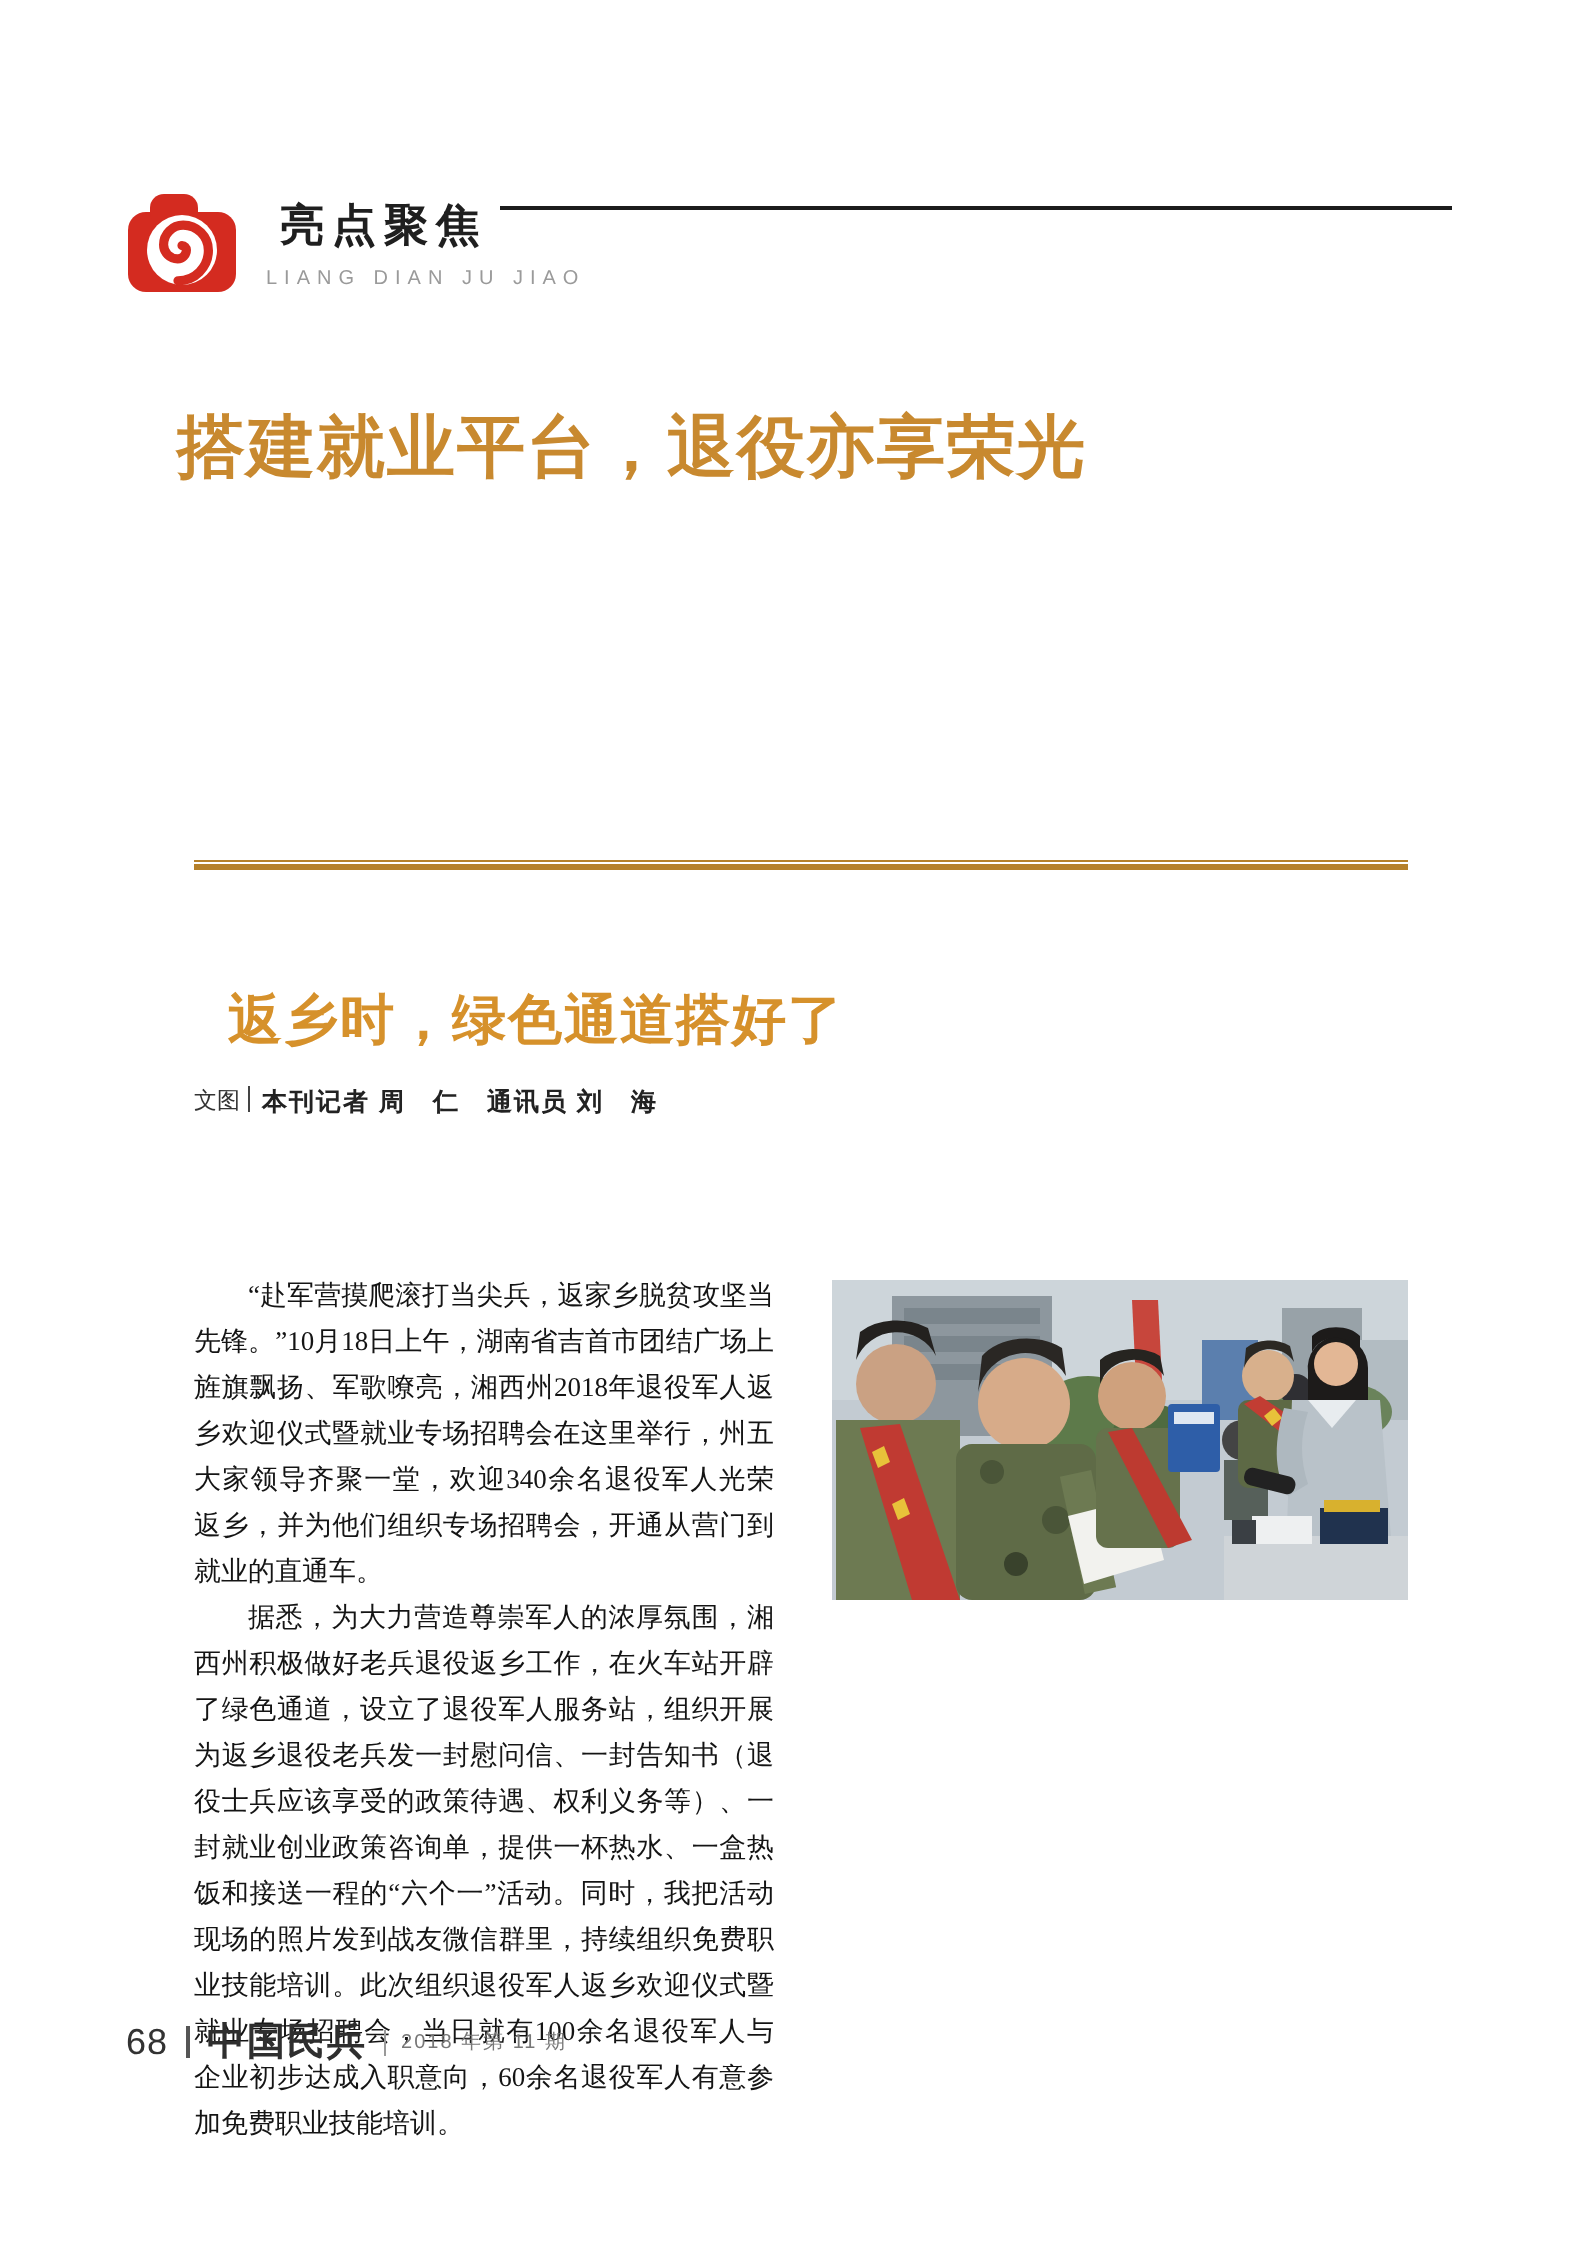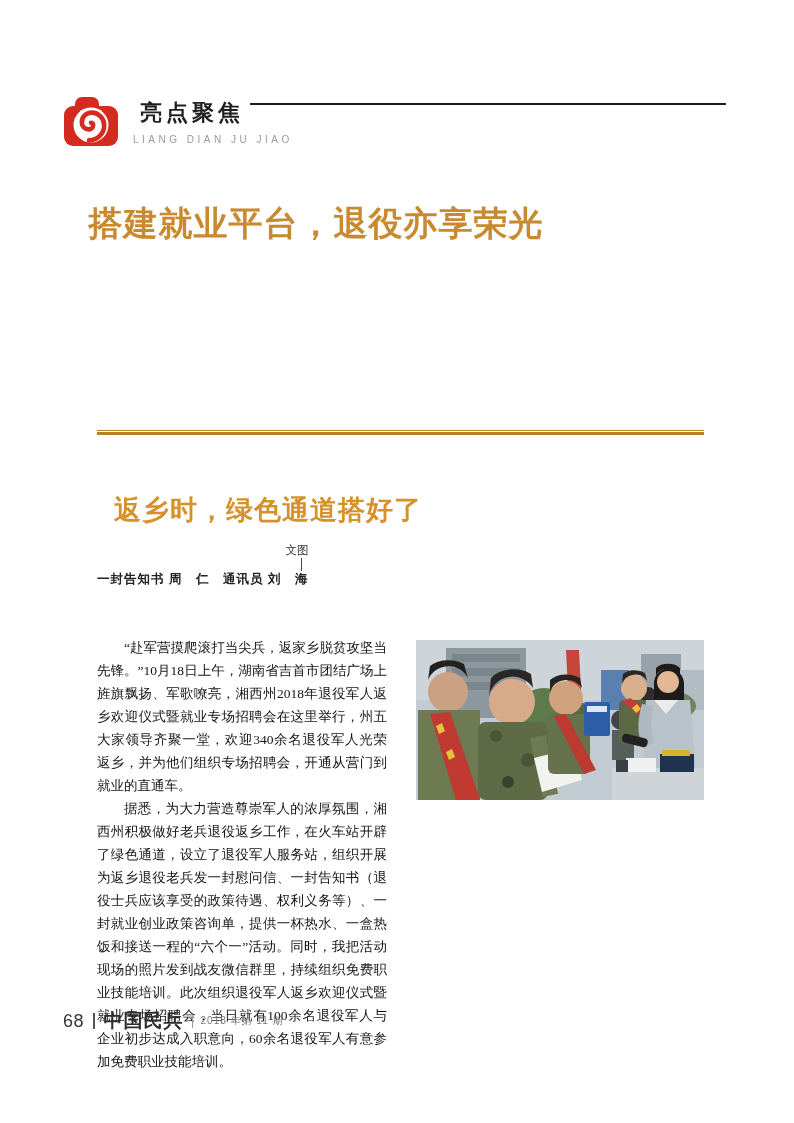--- a/index.html
+++ b/index.html
@@ -48,21 +48,21 @@
     background:linear-gradient(#b5802a 0,#b5802a 1.2px,#ffffff 1.2px,#ffffff 2.2px,#b5802a 2.2px,#b5802a 5px);
   }
   
   .section-title{
     position:absolute;left:114px;top:492px;
     font-size:27px;font-weight:bold;letter-spacing:1px;
     color:#d6912b;
   }
   .byline{
     position:absolute;left:97px;top:543px;
-    font-size:12.5px;color:#222;display:flex;align-items:flex-end;flex-direction:column;
+    font-size:12.5px;color:#222;display:flex;align-items:flex-start;
   }
   .byline .prefix{font-size:11.5px;color:#333;}
   .byline .sep{display:inline-block;width:1px;height:13px;background:#444;margin:0 6px 0 4px;}
   .byline .names{font-weight:bold;letter-spacing:1px;}
   
   .columns{
     position:absolute;left:97px;top:636px;width:607px;
     display:flex;gap:29px;
     font-family:"Liberation Serif","DejaVu Serif",serif;
   }
@@ -112,21 +112,21 @@
   <div class="main-title">搭建就业平台，退役亦享荣光</div>
 
 
   <div class="gold-rule"></div>
 
   <div class="section-title">返乡时，绿色通道搭好了</div>
 
   <div class="byline">
     <span class="prefix">文图</span>
     <span class="sep"></span>
-    <span class="names">一封告知书 周　仁　通讯员 刘　海</span>
+    <span class="names">本刊记者 周　仁　通讯员 刘　海</span>
   </div>
 
   <div class="columns">
     <div class="col-left">
       <p class="body-par">“赴军营摸爬滚打当尖兵，返家乡脱贫攻坚当先锋。”10月18日上午，湖南省吉首市团结广场上旌旗飘扬、军歌嘹亮，湘西州2018年退役军人返乡欢迎仪式暨就业专场招聘会在这里举行，州五大家领导齐聚一堂，欢迎340余名退役军人光荣返乡，并为他们组织专场招聘会，开通从营门到就业的直通车。</p>
       <p class="body-par">据悉，为大力营造尊崇军人的浓厚氛围，湘西州积极做好老兵退役返乡工作，在火车站开辟了绿色通道，设立了退役军人服务站，组织开展为返乡退役老兵发一封慰问信、一封告知书（退役士兵应该享受的政策待遇、权利义务等）、一封就业创业政策咨询单，提供一杯热水、一盒热饭和接送一程的“六个一”活动。同时，我把活动现场的照片发到战友微信群里，持续组织免费职业技能培训。此次组织退役军人返乡欢迎仪式暨就业专场招聘会，当日就有100余名退役军人与企业初步达成入职意向，60余名退役军人有意参加免费职业技能培训。</p>
     </div>
     <div class="col-right">
       <div class="photo-wrap" role="img" aria-label="身着迷彩、披红色绶带的退役军人在招聘会现场与工作人员交流">
         <svg width="288" height="160" viewBox="0 0 288 160">

